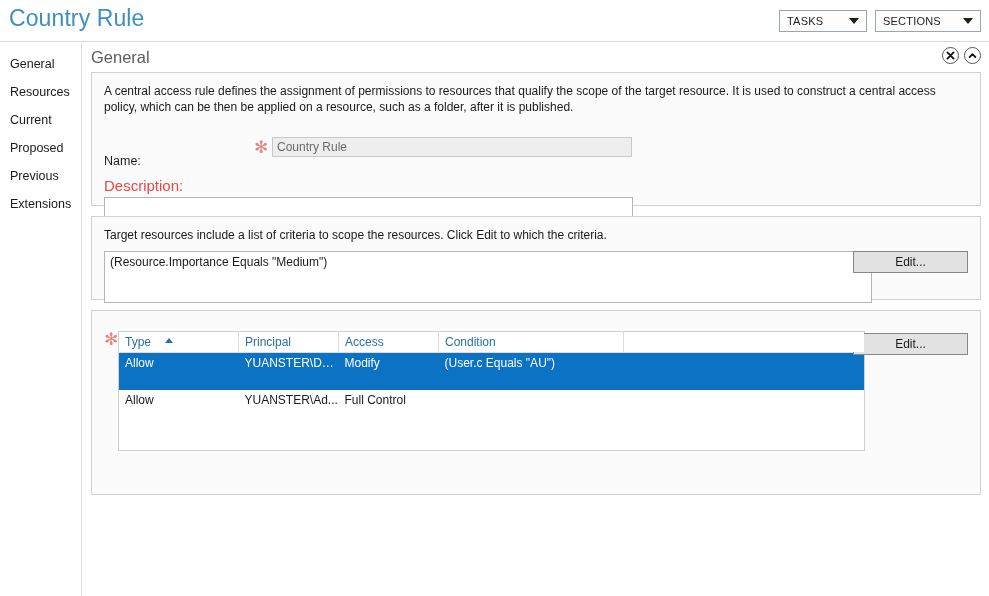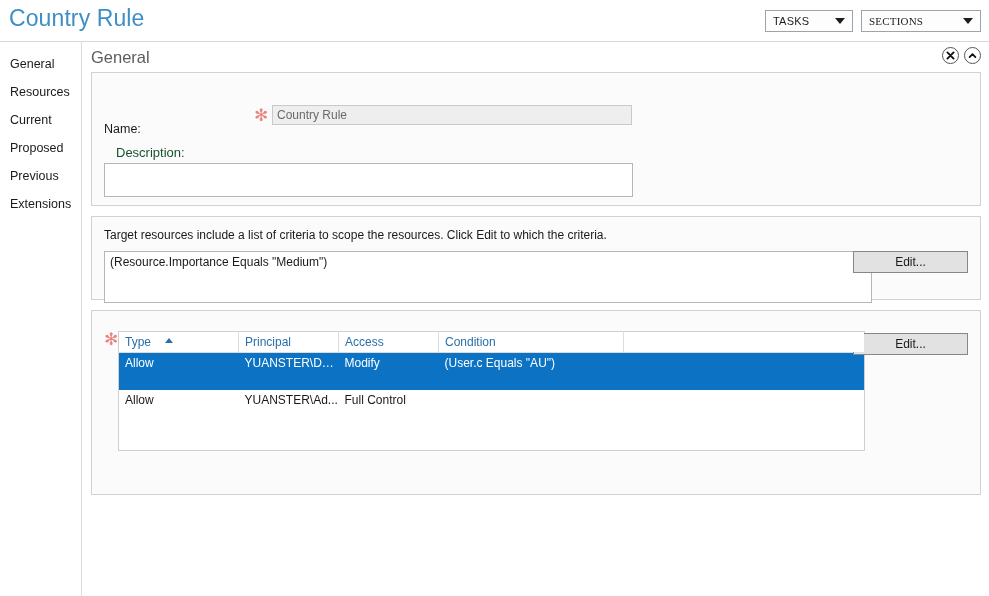--- a/index.html
+++ b/index.html
@@ -56,21 +56,21 @@
     cursor: default;
   }
   .dropbtn .lbl { padding-right: 14px; }
   .caret {
     width: 0; height: 0;
     border-left: 5px solid transparent;
     border-right: 5px solid transparent;
     border-top: 6px solid #1d1d1d;
   }
   #tasks-button { width: 88px; }
-  #sections-button { width: 120px; font-family: Liberation Serif, serif; }
+  #sections-button { width: 106px; }
 
   
   .shell {
     position: relative;
     height: 554px;
   }
   .sidebar {
     position: absolute;
     left: 0; top: 0; bottom: 0;
     width: 82px;
@@ -170,24 +170,23 @@
     height: 20px;
     border: 1px solid #c9c9c9;
     background: #eeeeee;
     font-family: "Liberation Sans", sans-serif;
     font-size: 12px;
     color: #6a6a6a;
     padding: 0 4px;
     line-height: 18px;
   }
   .sub-label {
-    font-size: 13px;
-    color: #14532d;
+    font-size: 15px;
+    color: #ef4444;
     margin-top: 9px;
-    margin-left: 12px;
   }
   .txt-area {
     box-sizing: border-box;
     width: 529px;
     height: 34px;
     border: 1px solid #b6b6b6;
     background: #ffffff;
     margin-top: 3px;
   }
   .chk-row {
@@ -343,20 +342,21 @@
               </svg>
           </div>
           <div class="circ">
             <svg width="9" height="9" viewBox="0 0 9 9">
                 <path d="M1.6 6.1 L4.5 3.1 L7.4 6.1" stroke="#111" stroke-width="1.8" fill="none" stroke-linecap="round" stroke-linejoin="round"></path>
               </svg>
           </div>
         </div>
       </div>
       <div class="panel" style="height:134px;">
+        <p class="para" style="width:868px;">A central access rule defines the assignment of permissions to resources that qualify the scope of the target resource. It is used to construct a central access policy, which can be then be applied on a resource, such as a folder, after it is published.</p>
 
         <div class="form-row">
           <span class="form-label">Name:</span>
           <span class="req">✻</span>
           <div class="txt-readonly">Country Rule</div>
         </div>
 
         <div class="sub-label">Description:</div>
         <div class="txt-area"></div>
 

